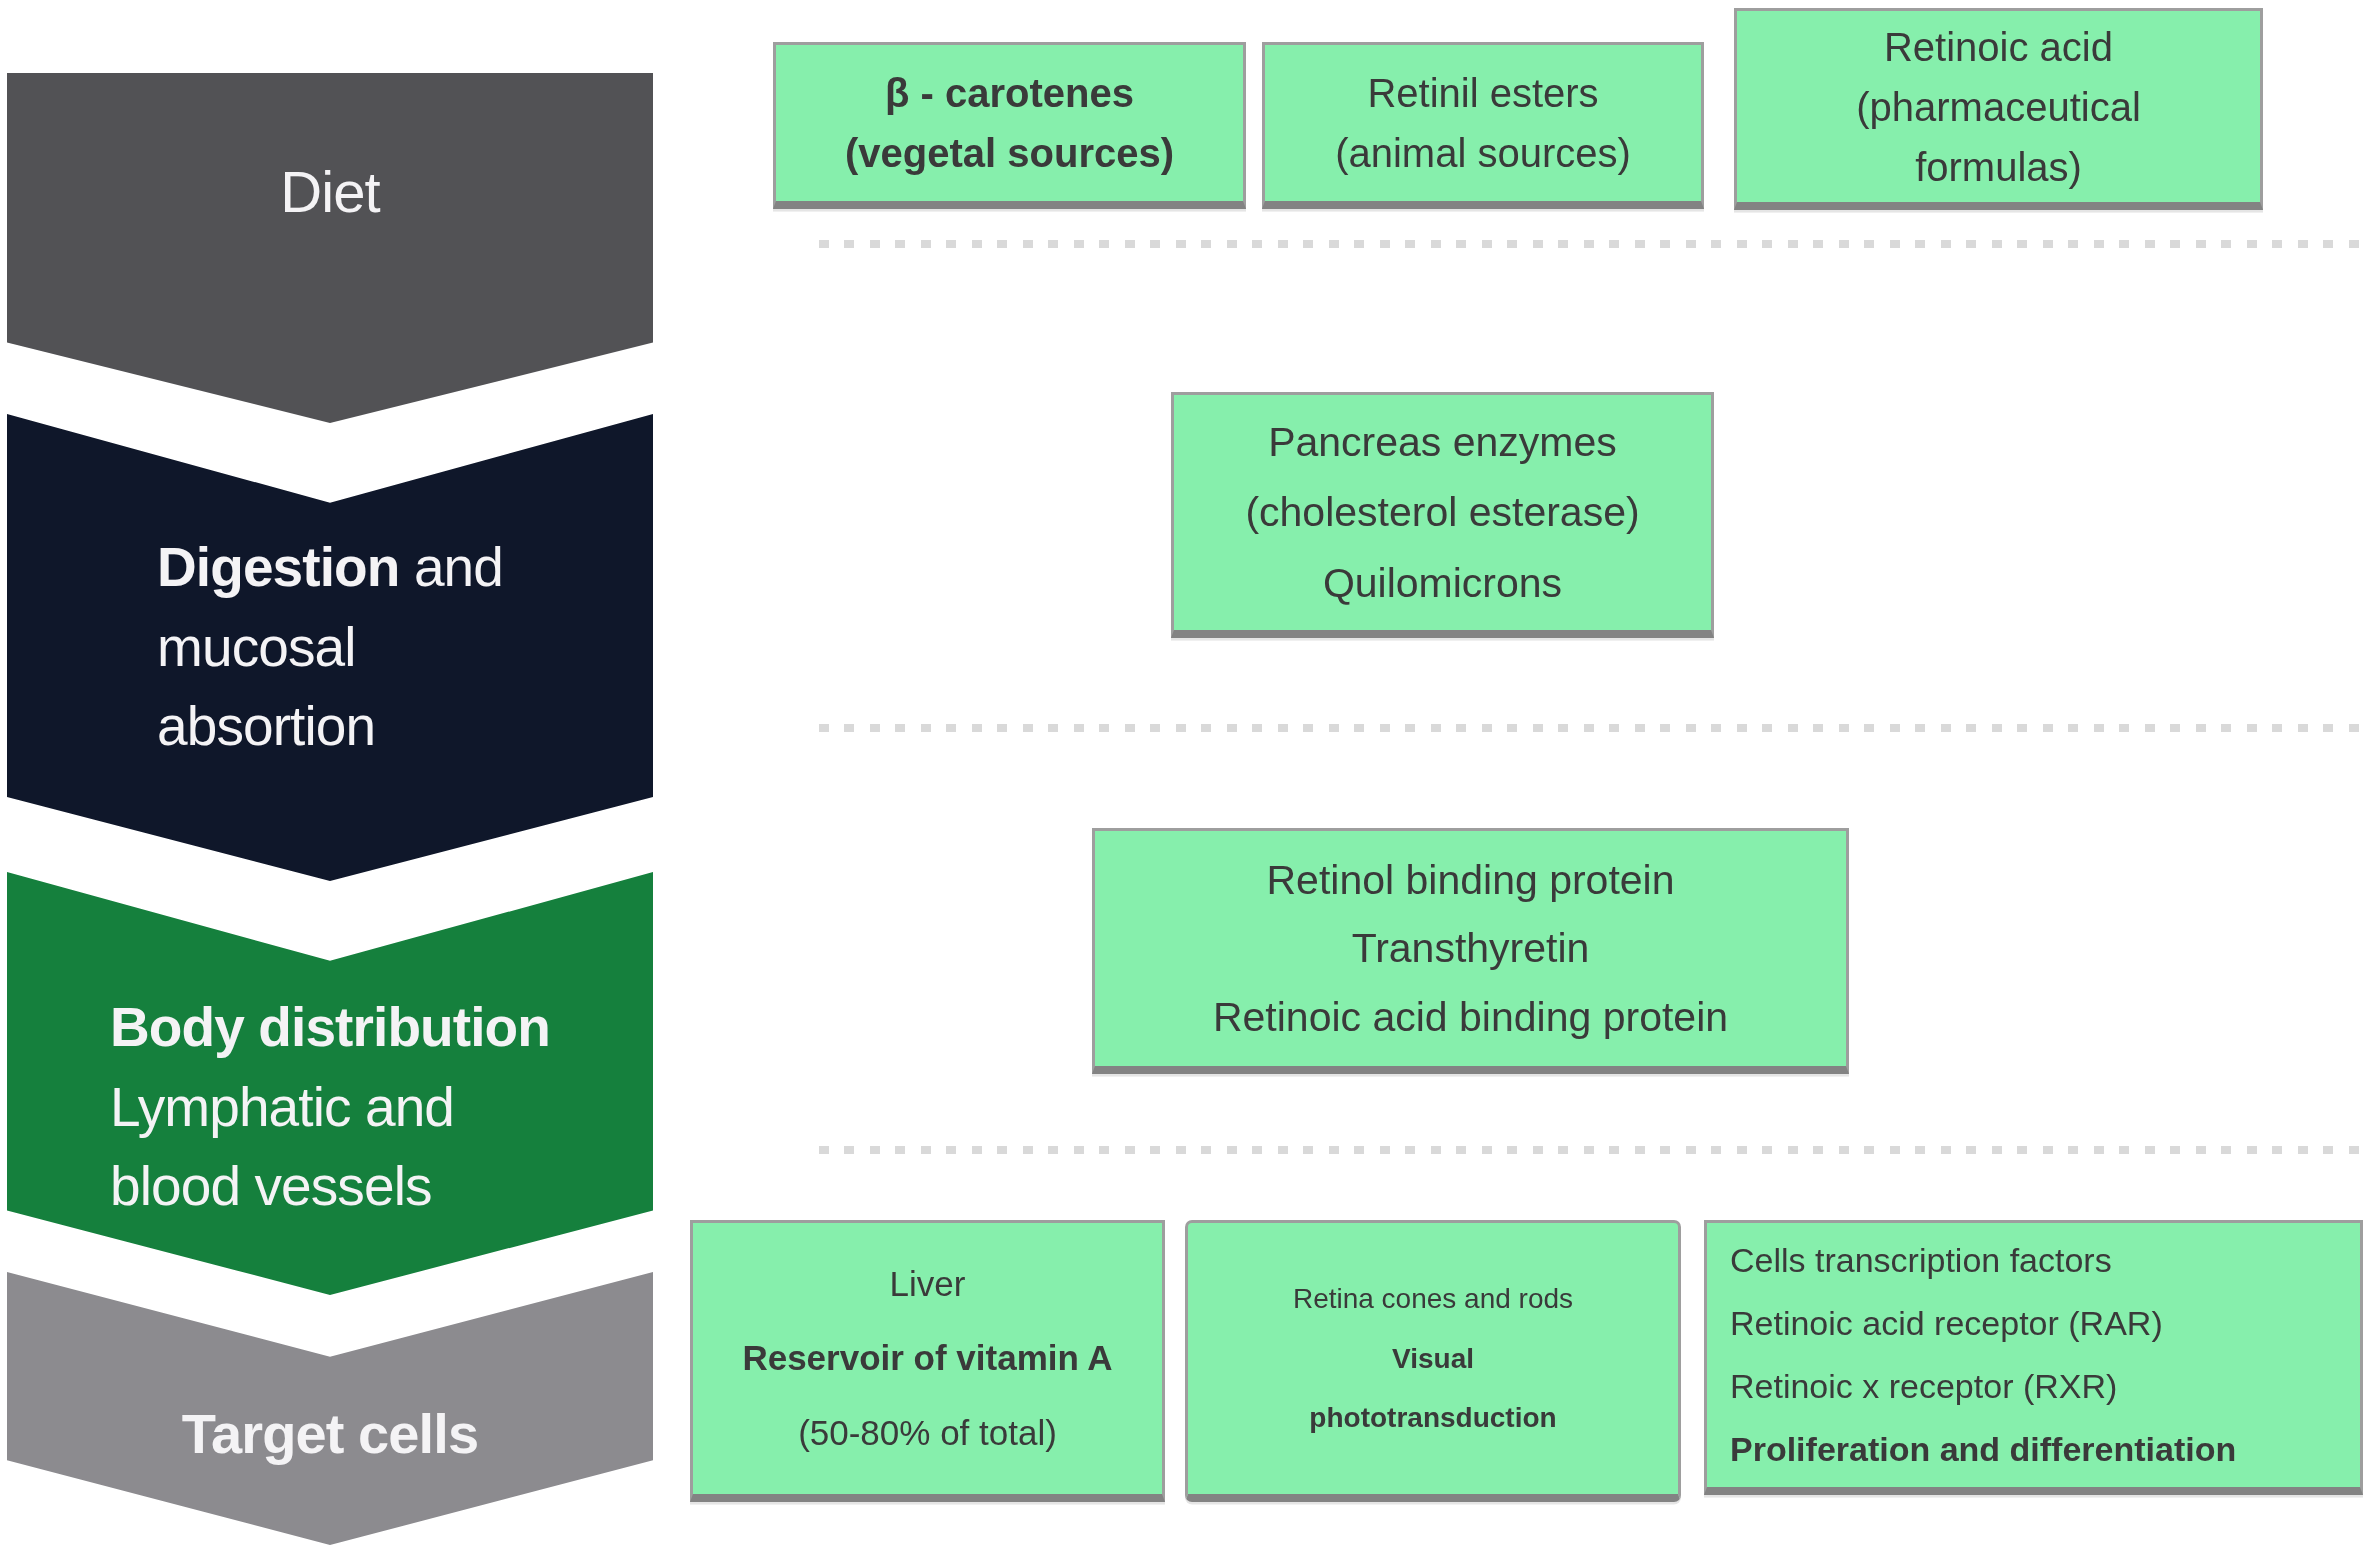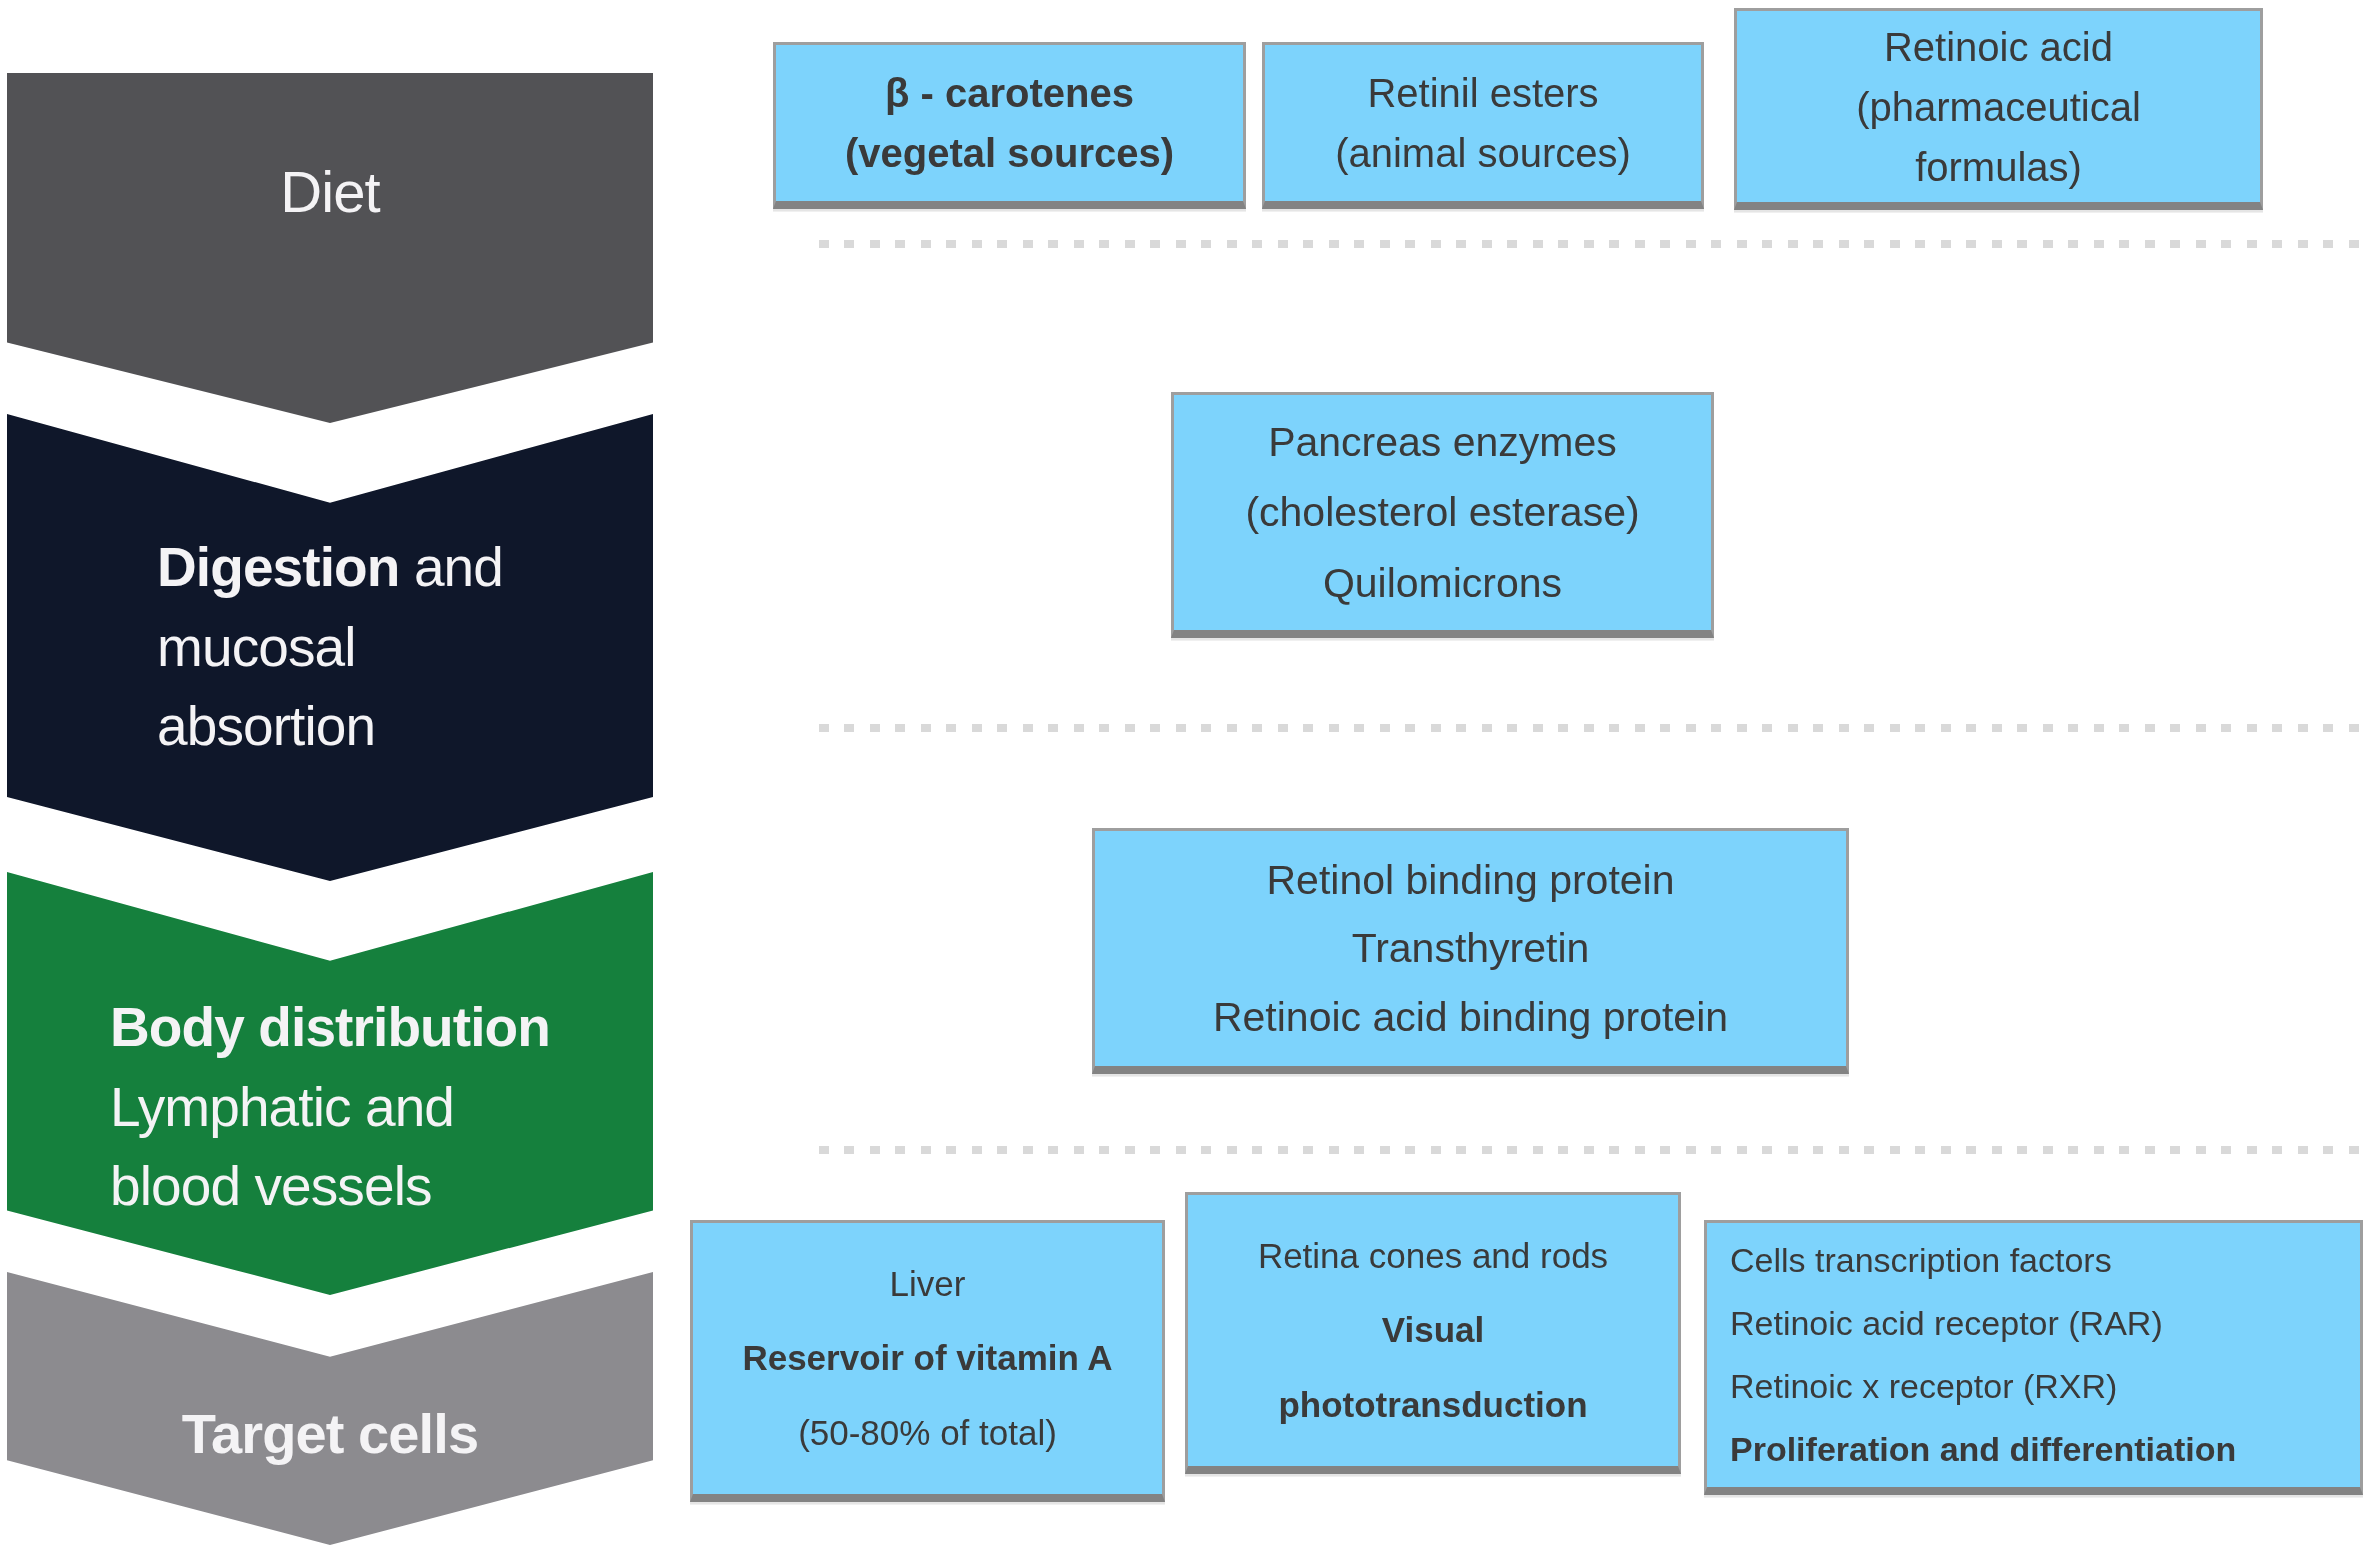--- a/index.html
+++ b/index.html
@@ -45,40 +45,40 @@
     top: 1272px; height: 273px; background: #8c8b8f;
     clip-path: polygon(0 0, 50% 31%, 100% 0, 100% 69%, 50% 100%, 0 69%);
     padding-top: 49px; font-size: 56px; font-weight: 700;
   }
 
   .b { font-weight: 700; }
 
   
   .box {
     position: absolute;
-    background: #7dd3fc;
+    background: #86efac;
     border: 3.5px solid #9e9e9e;
     border-bottom: 8.8px solid #838383;
     box-shadow: 0 2.6px 0 rgba(0,0,0,0.10);
     display: flex;
     flex-direction: column;
     align-items: center;
     justify-content: center;
     text-align: center;
     color: #3a3a3a;
   }
   .box .ln { white-space: pre-wrap; }
 
   .box-beta     { left: 773px;  top: 42px;   width: 473px; height: 167px; font-size: 40px; line-height: 1.5; font-weight: 700; }
   .box-retinil  { left: 1262px; top: 42px;   width: 442px; height: 167px; font-size: 40px; line-height: 1.5; }
   .box-retinoic { left: 1734px; top: 8px;    width: 529px; height: 202px; font-size: 40px; line-height: 1.5; }
   .box-pancreas { left: 1171px; top: 392px;  width: 543px; height: 246px; font-size: 41px; line-height: 1.72; }
   .box-binding  { left: 1092px; top: 828px;  width: 757px; height: 246px; font-size: 41px; line-height: 1.66; }
   .box-liver    { left: 690px;  top: 1220px; width: 475px; height: 282px; font-size: 35px; line-height: 2.12; }
-  .box-retina   { left: 1185px; top: 1192px; width: 496px; height: 282px; font-size: 35px; line-height: 2.12; }
+  .box-retina   { left: 1185px; top: 1220px; width: 496px; height: 282px; font-size: 28px; line-height: 2.12; border-radius: 7px; }
   .box-factors  { left: 1704px; top: 1220px; width: 659px; height: 275px; font-size: 34px; line-height: 1.85;
                   align-items: flex-start; text-align: left; padding-left: 23px; }
 
   
   .dash {
     position: absolute;
     height: 8px;
     background: repeating-linear-gradient(90deg, #d9d9d9 0 9.7px, transparent 9.7px 25.5px);
   }
   .dash1 { left: 819px; right: 4.4px; top: 240px; }

